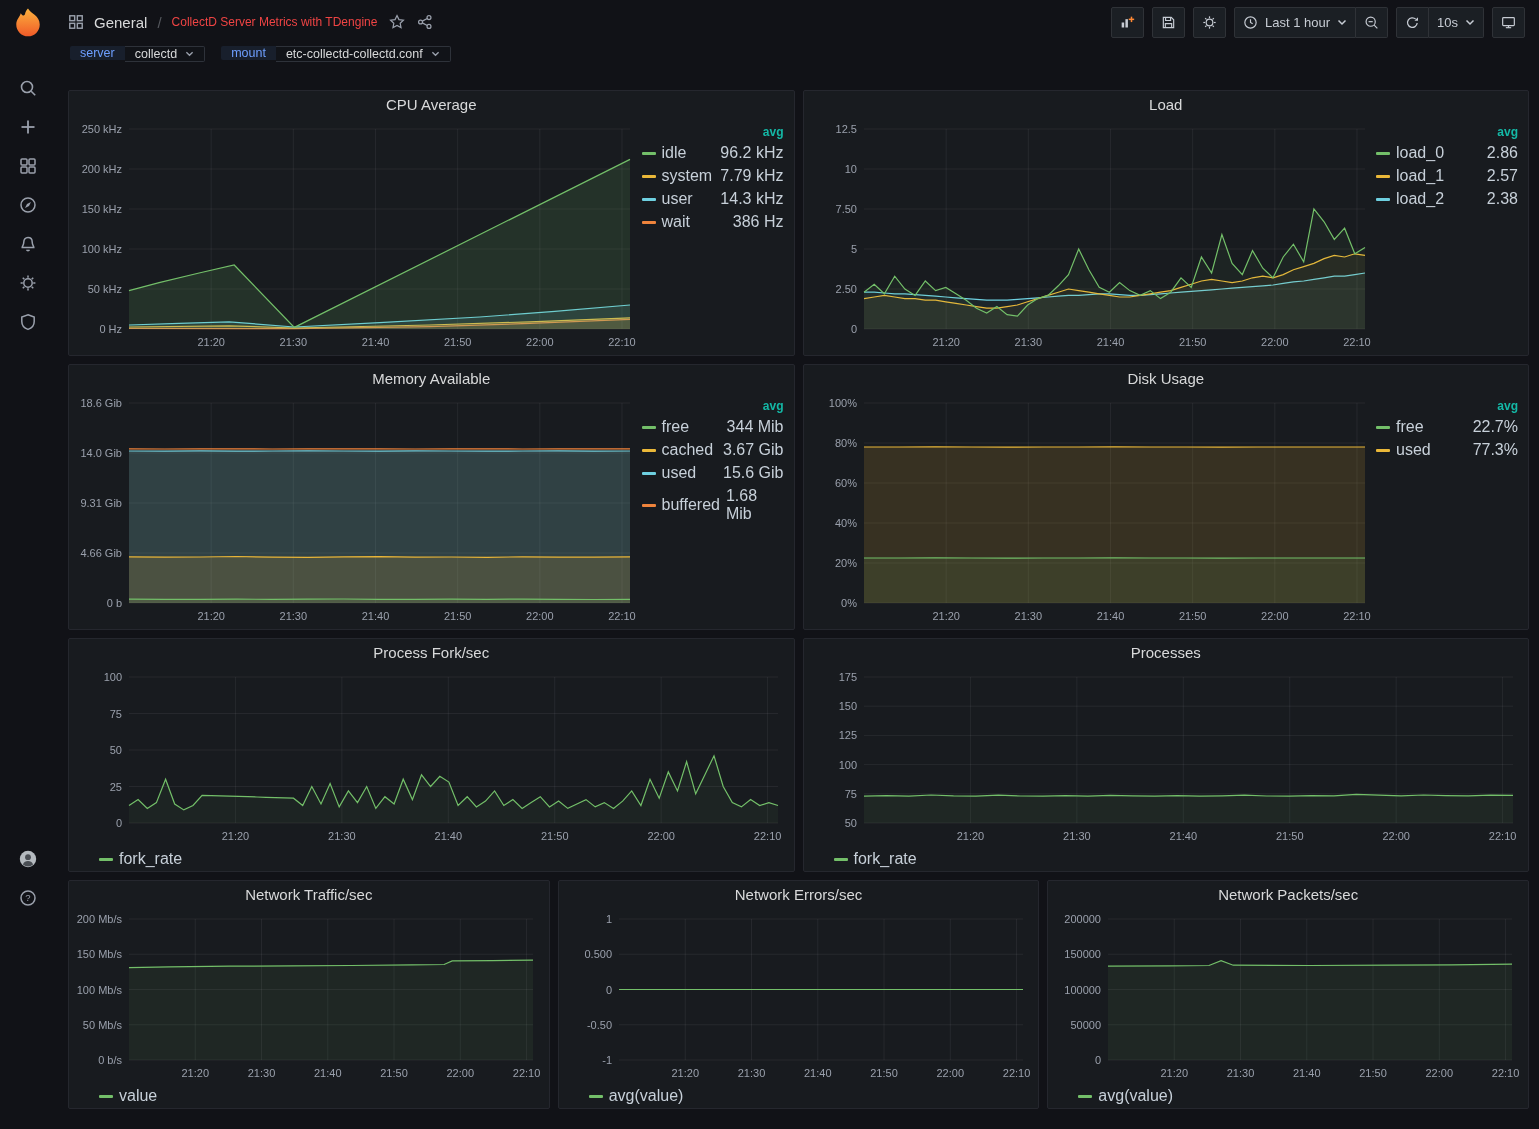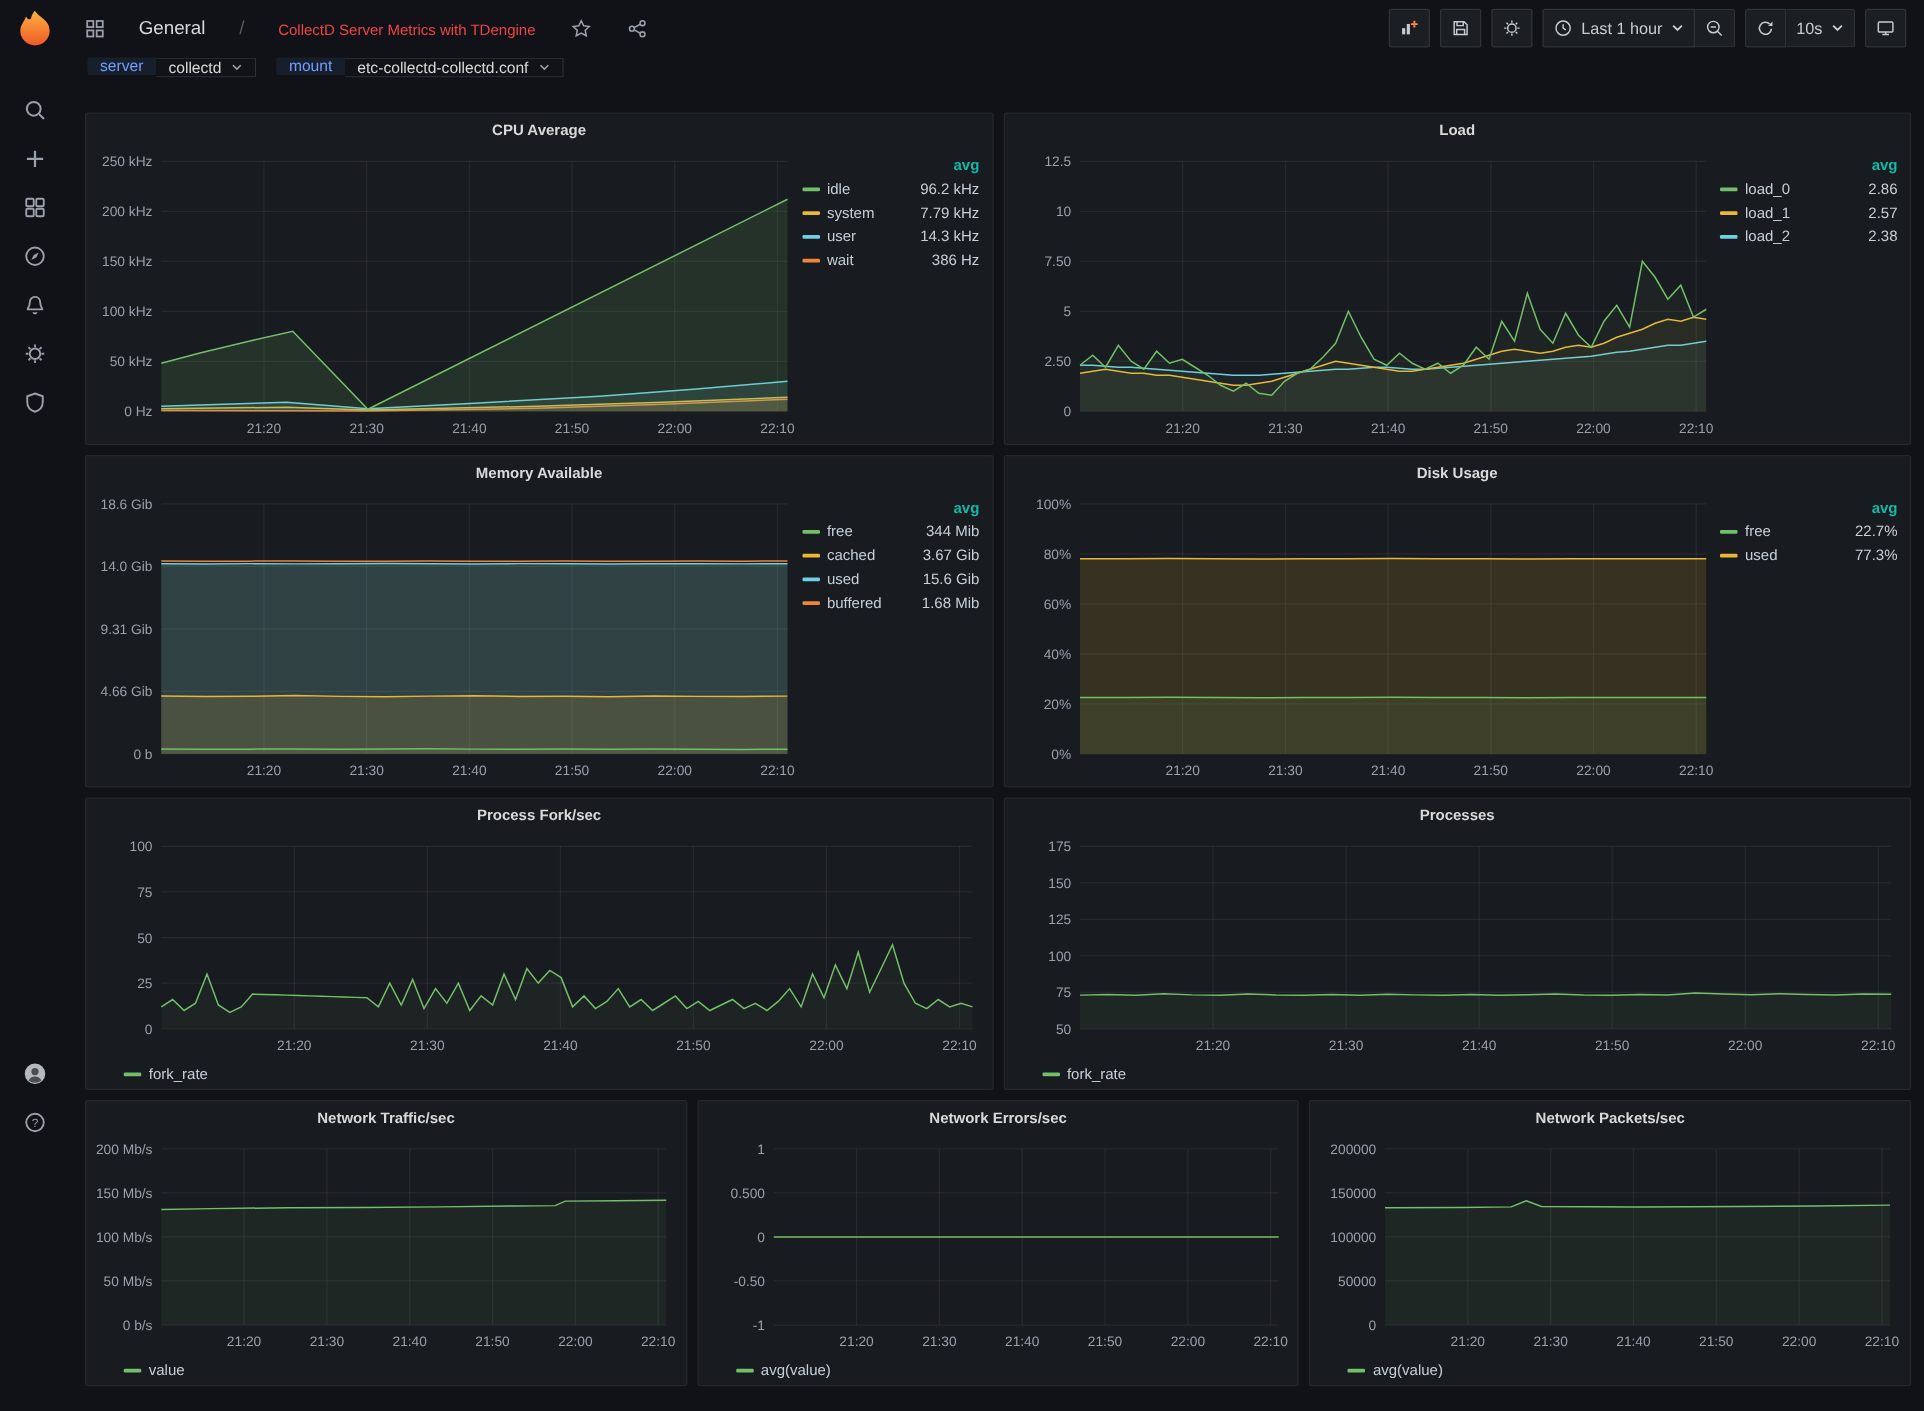--- a/index.html
+++ b/index.html
@@ -8,21 +8,21 @@
 
 .sidebar{width:56px;flex:none;display:flex;flex-direction:column;align-items:center;padding-top:6px;background:#111217}
 .logo{width:34px;height:34px;margin-bottom:28px;cursor:pointer;display:flex;align-items:center;justify-content:center}
 .side-icon{width:40px;height:39px;display:flex;align-items:center;justify-content:center;color:#9aa0ac;cursor:pointer;border-radius:2px}
 .side-icon svg{width:18px;height:18px}
 .side-spacer{flex:1}
 .side-bottom{display:flex;flex-direction:column;align-items:center;margin-bottom:212px}
 
 .main{flex:1;display:flex;flex-direction:column;min-width:0}
 .topbar{height:44px;flex:none;display:flex;align-items:center;justify-content:space-between;padding:0 14px 0 12px}
-.tb-left{display:flex;align-items:flex-end;gap:27px}
+.tb-left{display:flex;align-items:center;gap:10px}
 .tb-left svg{display:block}
 .crumb-icon{color:#9aa0ac;display:flex;cursor:pointer}
 .crumb-section{font-size:15px;color:#d8d9da;cursor:pointer}
 .crumb-sep{color:#55585e;font-size:15px}
 .crumb-title{font-size:12px;color:#ef4444}
 .tb-icon{color:#9aa0ac;cursor:pointer;display:flex;margin-left:2px}
 .tb-icon svg{width:16px;height:16px}
 .tb-right{display:flex;align-items:center;gap:8px}
 .btn{height:31px;min-width:32px;display:flex;align-items:center;justify-content:center;gap:7px;background:#1b1f24;border:1px solid #2f3237;border-radius:2px;color:#c7ccd4;font-size:13px;padding:0 8px;cursor:pointer;white-space:nowrap}
 .btn svg{width:15px;height:15px;flex:none}
@@ -39,28 +39,28 @@
 
 .dashboard{flex:1;padding:6px 10px 0 12px;overflow:hidden}
 .row{display:grid;gap:8px;margin-bottom:8px}
 .row.cols2{grid-template-columns:1fr 1fr}
 .row.cols3{grid-template-columns:1fr 1fr 1fr}
 .row.r1,.row.r2{height:266px}
 .row.r3{height:234px}
 .row.r4{height:229px}
 
 .panel{background:#181b1f;border:1px solid #25272e;border-radius:2px;display:flex;flex-direction:column;min-width:0;min-height:0}
-.panel-head{height:26px;flex:none;display:flex;align-items:center;justify-content:center;font-size:12px;font-weight:700;color:#d8d9da;cursor:pointer}
+.panel-head{height:26px;flex:none;display:flex;align-items:center;justify-content:center;font-size:15px;font-weight:400;color:#d8d9da;cursor:pointer}
 .panel-body{flex:1;min-height:0;display:flex;padding:0 6px 2px 2px}
 .panel-body.bottom{flex-direction:column;padding-bottom:0}
 .chart-area{flex:1;min-width:0;min-height:0;position:relative}
 .chart-area svg{position:absolute;inset:0}
 .legend-right{width:148px;flex:none;padding:8px 4px 0 2px}
 .leg-head{text-align:right;color:#14b8a6;font-size:12px;font-weight:700;margin-bottom:2px;cursor:pointer}
-.leg-row{display:flex;align-items:center;gap:6px;font-size:12px;color:#c7d0d9;margin:5px 0;cursor:pointer}
+.leg-row{display:flex;align-items:center;gap:6px;font-size:16px;color:#c7d0d9;margin:5px 0;cursor:pointer}
 .dash{width:14px;height:3px;border-radius:1px;flex:none}
 .leg-val{margin-left:auto;color:#c7d0d9}
 .legend-bottom{flex:none;height:24px;display:flex;align-items:center;gap:16px;padding-left:12px}
 .legend-bottom .leg-row{margin:16px}
 
 text.axis{fill:#9aa0ac;font-size:11px;font-family:"Liberation Sans",sans-serif}
 line.grid{stroke:rgba(204,204,220,0.08);stroke-width:1}
 </style>
 </head>
 <body>

